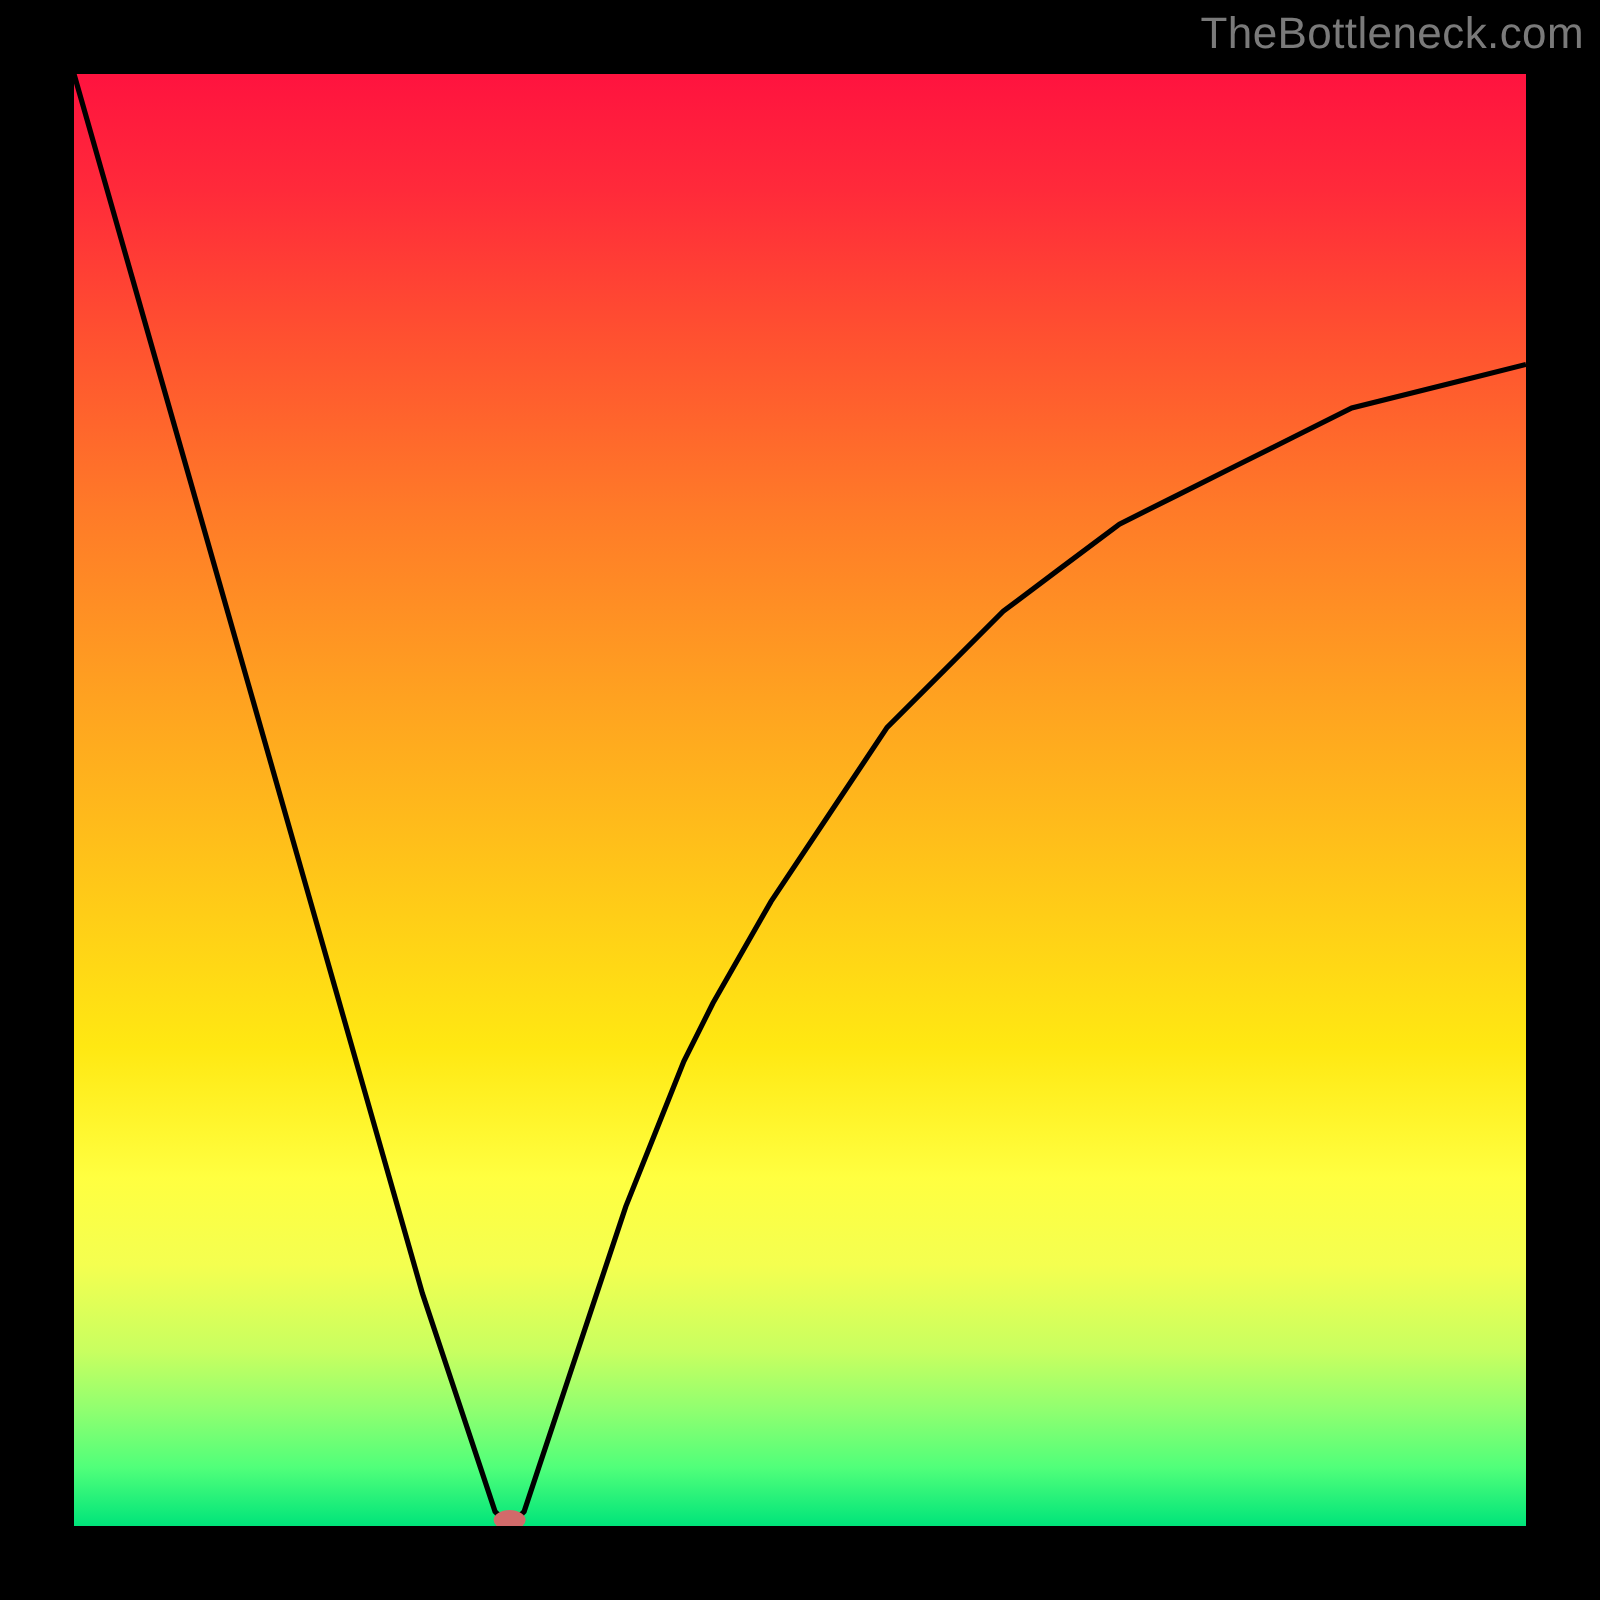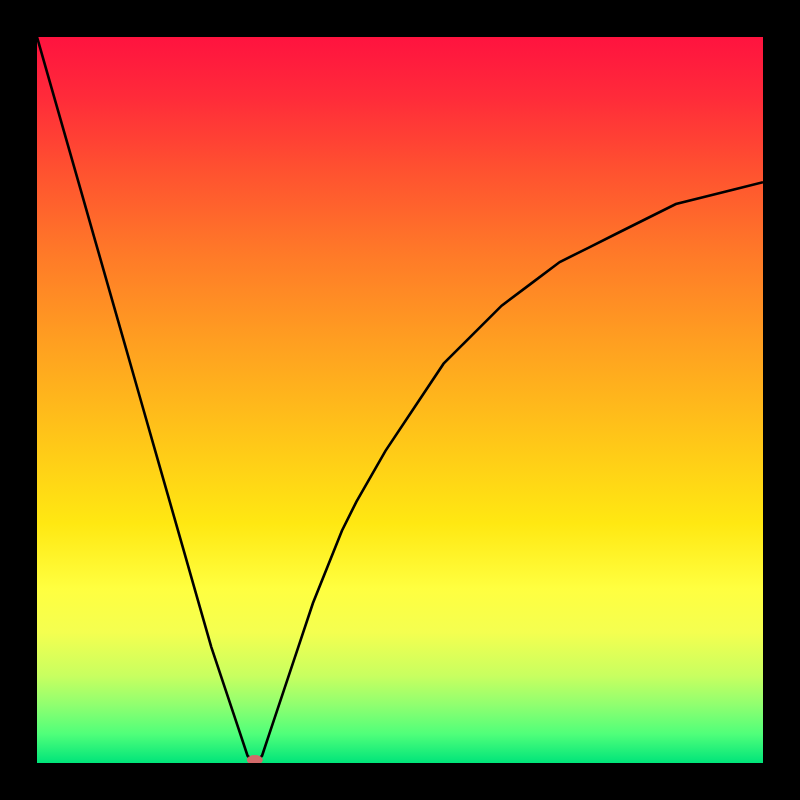--- a/index.html
+++ b/index.html
@@ -57,20 +57,21 @@
     top: 0;
     width: 726px;
     height: 726px;
   }
 </style>
 </head>
 <body>
 
 <div class="frame">
 
+  <div class="watermark">TheBottleneck.com</div>
 
   <div class="plot-area">
     <svg class="curve" viewBox="0 0 726 726" preserveAspectRatio="none">
       <g>
         <path id="curve-path" d="M0.00 0.00 L14.52 50.82 L29.04 101.64 L43.56 152.46 L58.08 203.28 L72.60 254.10 L87.12 304.92 L101.64 355.74 L116.16 406.56 L130.68 457.38 L145.20 508.20 L159.72 559.02 L174.24 609.84 L188.76 653.40 L203.28 696.96 L210.54 718.74 L217.80 726.00 L225.06 718.74 L232.32 696.96 L239.58 675.18 L246.84 653.40 L261.36 609.84 L275.88 566.28 L290.40 529.98 L304.92 493.68 L319.44 464.64 L348.48 413.82 L377.52 370.26 L406.56 326.70 L435.60 297.66 L464.64 268.62 L493.68 246.84 L522.72 225.06 L551.76 210.54 L580.80 196.02 L609.84 181.50 L638.88 166.98 L667.92 159.72 L696.96 152.46 L726.00 145.20" fill="none" stroke="#000" stroke-width="2.6"></path>
         <ellipse id="min-marker" cx="217.80" cy="723.00" rx="8" ry="5" fill="#d26a6a"></ellipse>
       </g>
     </svg>
   </div>
 

